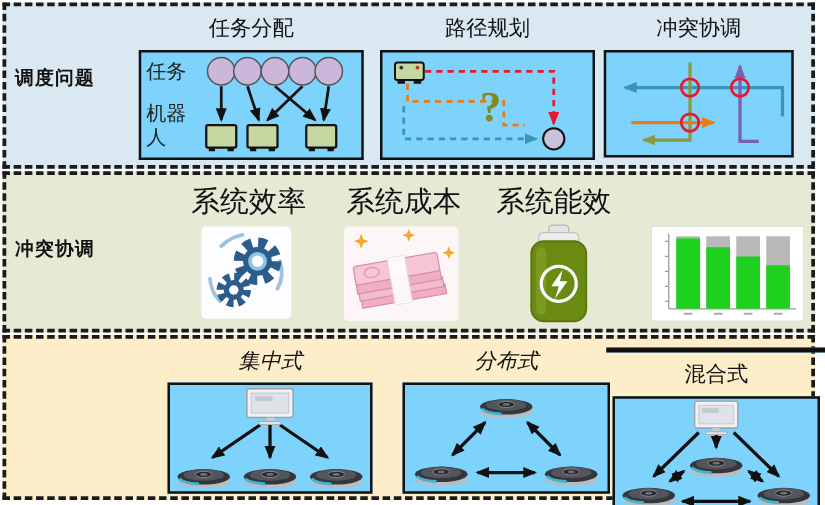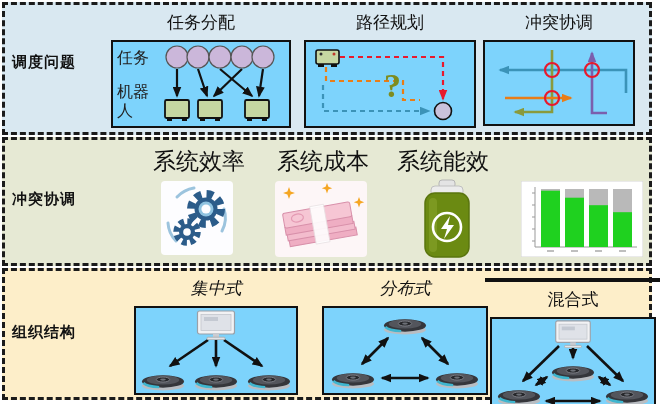--- a/index.html
+++ b/index.html
@@ -222,21 +222,20 @@
           <line x1="26" y1="70" x2="33" y2="70"></line>
             <line x1="50" y1="70" x2="57" y2="70"></line>
           <line x1="74" y1="70" x2="81" y2="70"></line>
             <line x1="98" y1="70" x2="105" y2="70"></line>
         </g>
       </svg>
     </div>
   </div>
 
   <div class="row" id="row3" style="background:#fdeec9;">
-    <div class="rowlabel" style="top:52px;">组织结构</div>
 
     <div class="panel" style="left:124px;top:4px;width:174px;font-style:italic;">
       <div class="ptitle">集中式</div>
       <div class="dbox" style="width:160px;height:85px;">
         <svg width="160" height="85" viewBox="0 0 160 85">
           <g stroke="#111" stroke-width="2.6" marker-end="url(#mB)">
             <line x1="72" y1="32" x2="34" y2="58"></line>
             <line x1="80" y1="32" x2="80" y2="58"></line>
             <line x1="88" y1="32" x2="126" y2="58"></line>
           </g>

